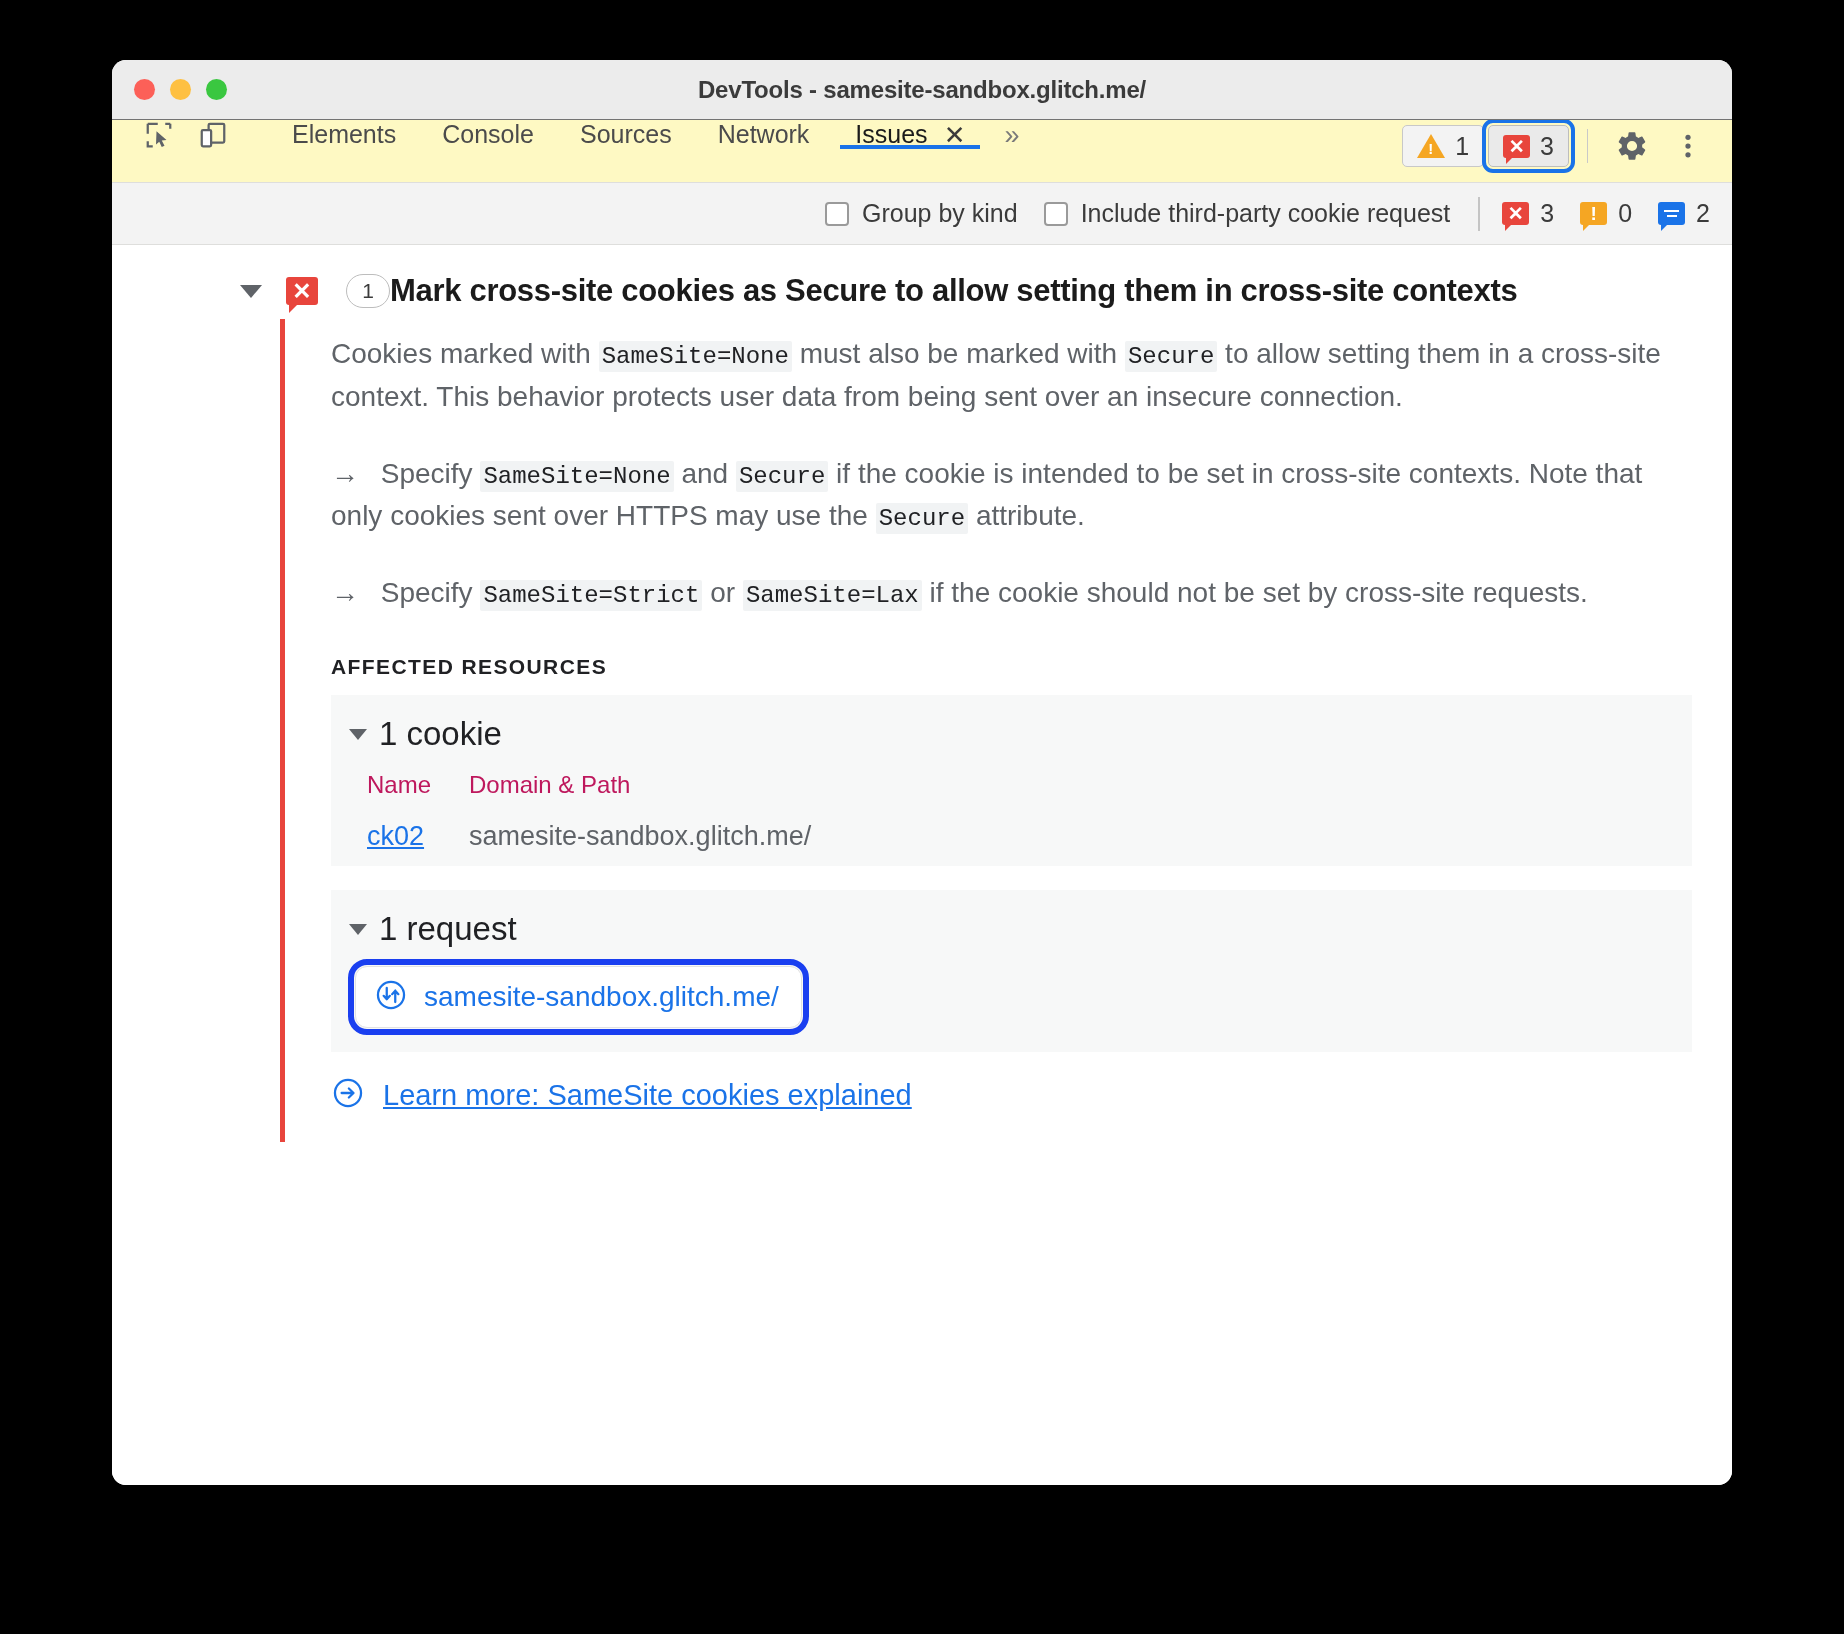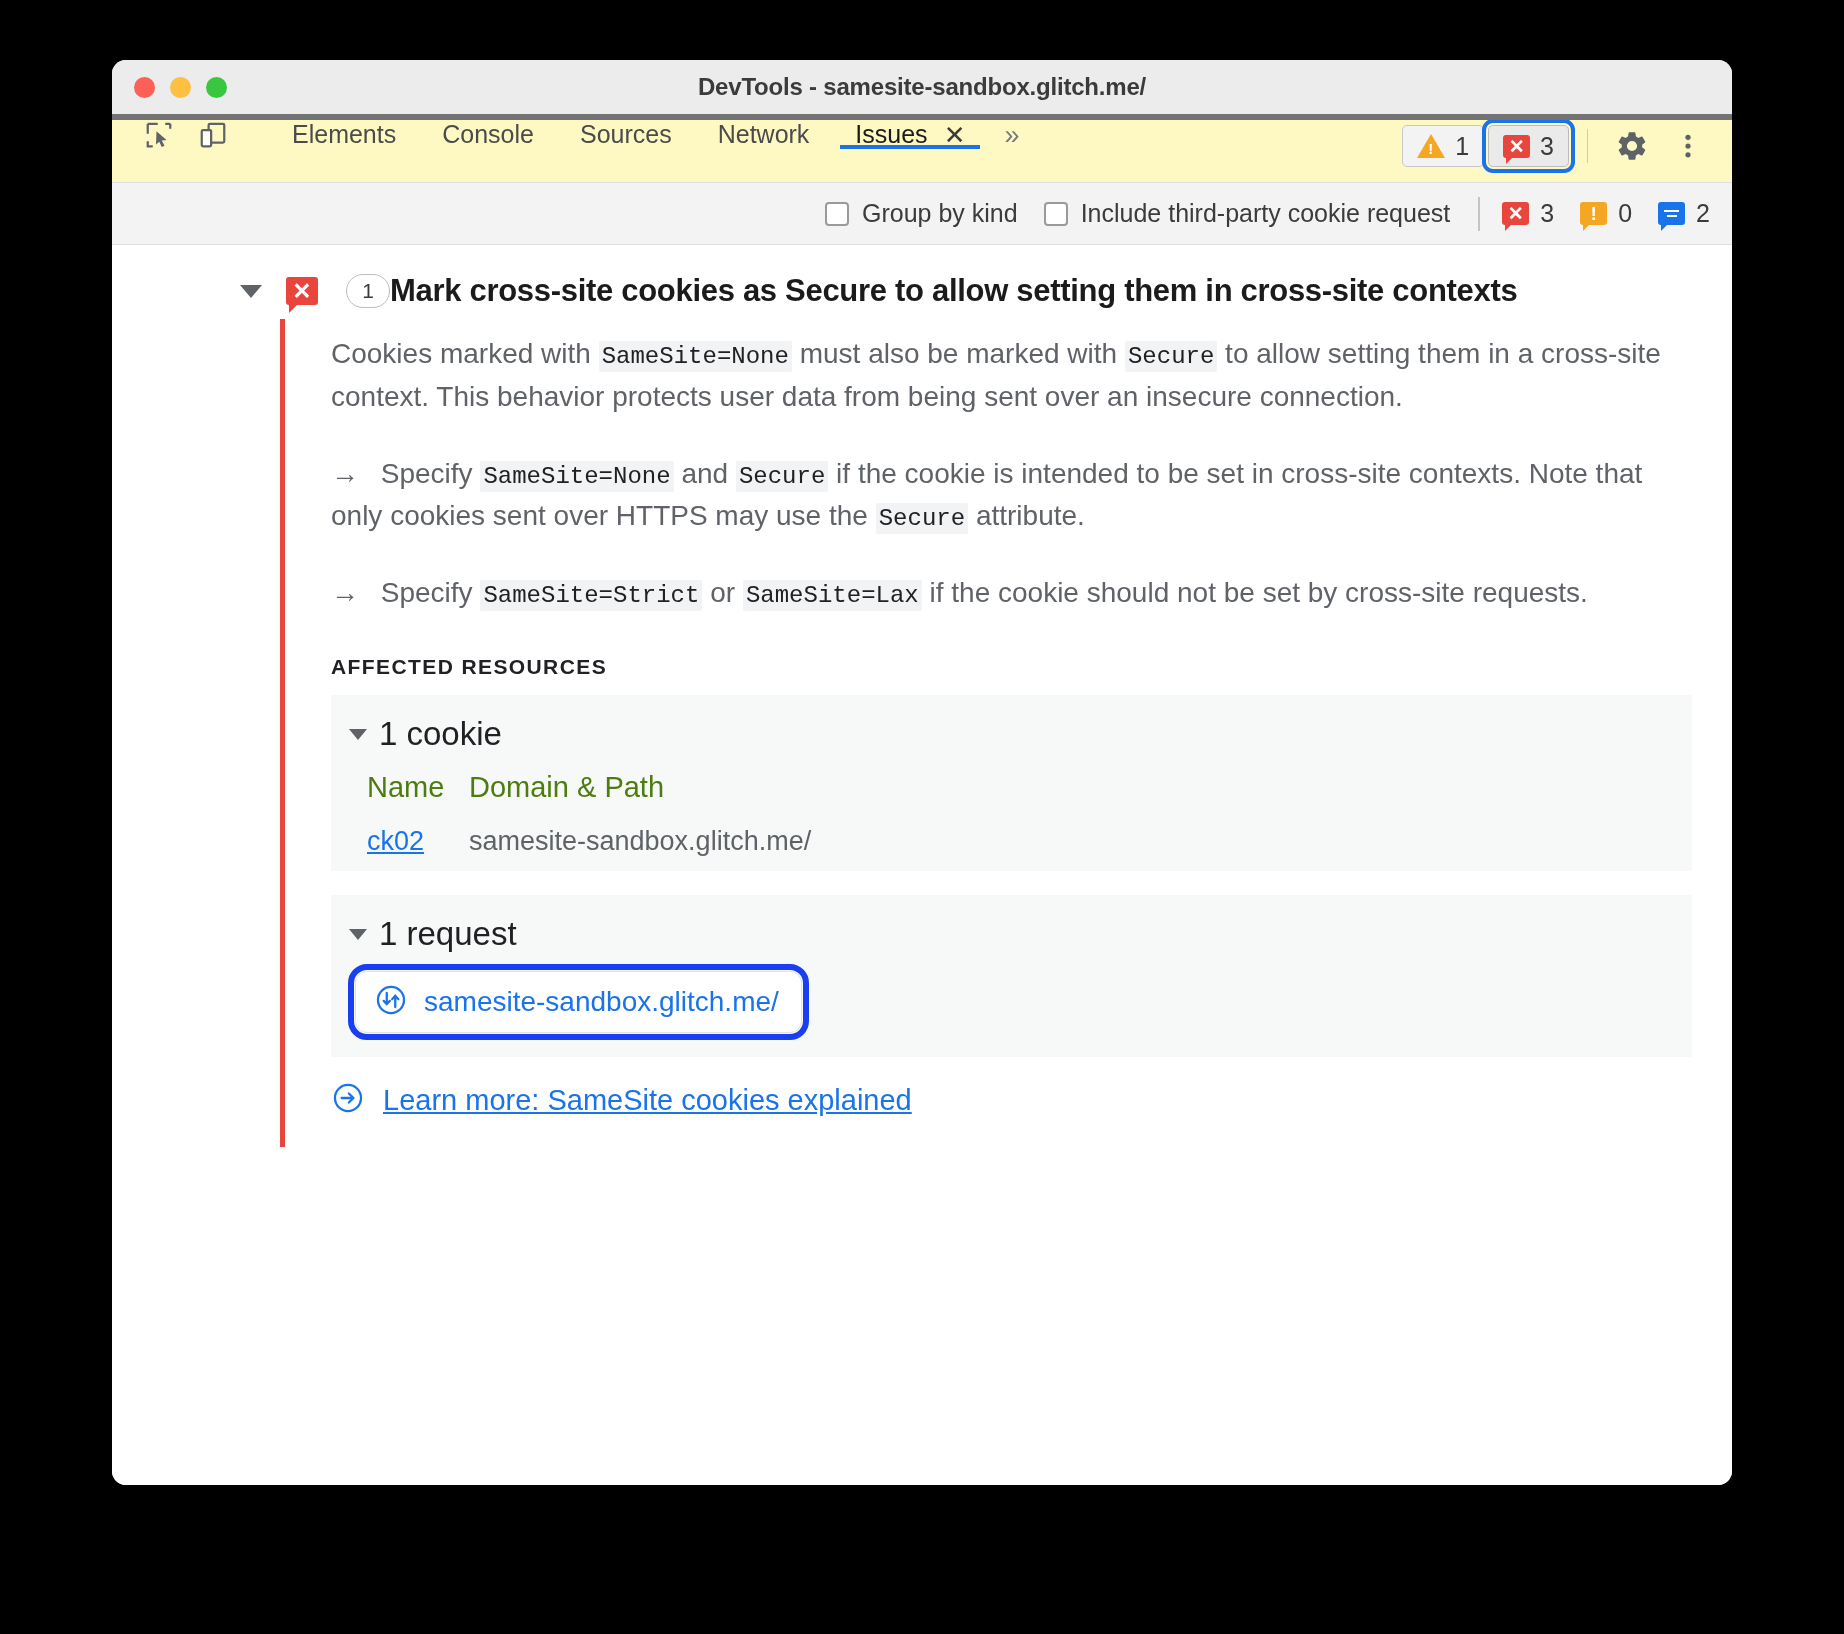--- a/index.html
+++ b/index.html
@@ -24,21 +24,21 @@
     display: flex;
     flex-direction: column;
   }
 
   
   #titlebar {
     position: relative;
     height: 60px;
     flex: 0 0 60px;
     background: #ececec;
-    border-bottom: 6px solid #737373;
+    border-bottom: 1px solid #737373;
     display: flex;
     align-items: center;
   }
   .traffic {
     display: flex;
     gap: 15px;
     padding-left: 22px;
   }
   .light { width: 21px; height: 21px; border-radius: 50%; }
   .light.red    { background: #fc6058; }
@@ -321,21 +321,21 @@
     width: 0; height: 0;
     border-left: 9px solid transparent;
     border-right: 9px solid transparent;
     border-top: 11px solid #5f6368;
     margin-right: 12px;
   }
   .res-head-label { font-size: 33px; color: #202124; }
 
   .cookie-table { width: 100%; padding-left: 36px; margin-top: 8px; }
   .ct-row { display: flex; align-items: baseline; }
-  .ct-head { font-size: 29px; color: #4d7c0f; padding-bottom: 22px; }
+  .ct-head { font-size: 24px; color: #be185d; padding-bottom: 22px; }
   .ct-c1 { width: 102px; flex: 0 0 102px; }
   .ct-c2 { flex: 1 1 auto; }
   .ct-cell { font-size: 27px; color: #5f6368; }
   a.ck-link {
     color: #1a73e8;
     text-decoration: underline;
     font-size: 27px;
     cursor: pointer;
   }
 

